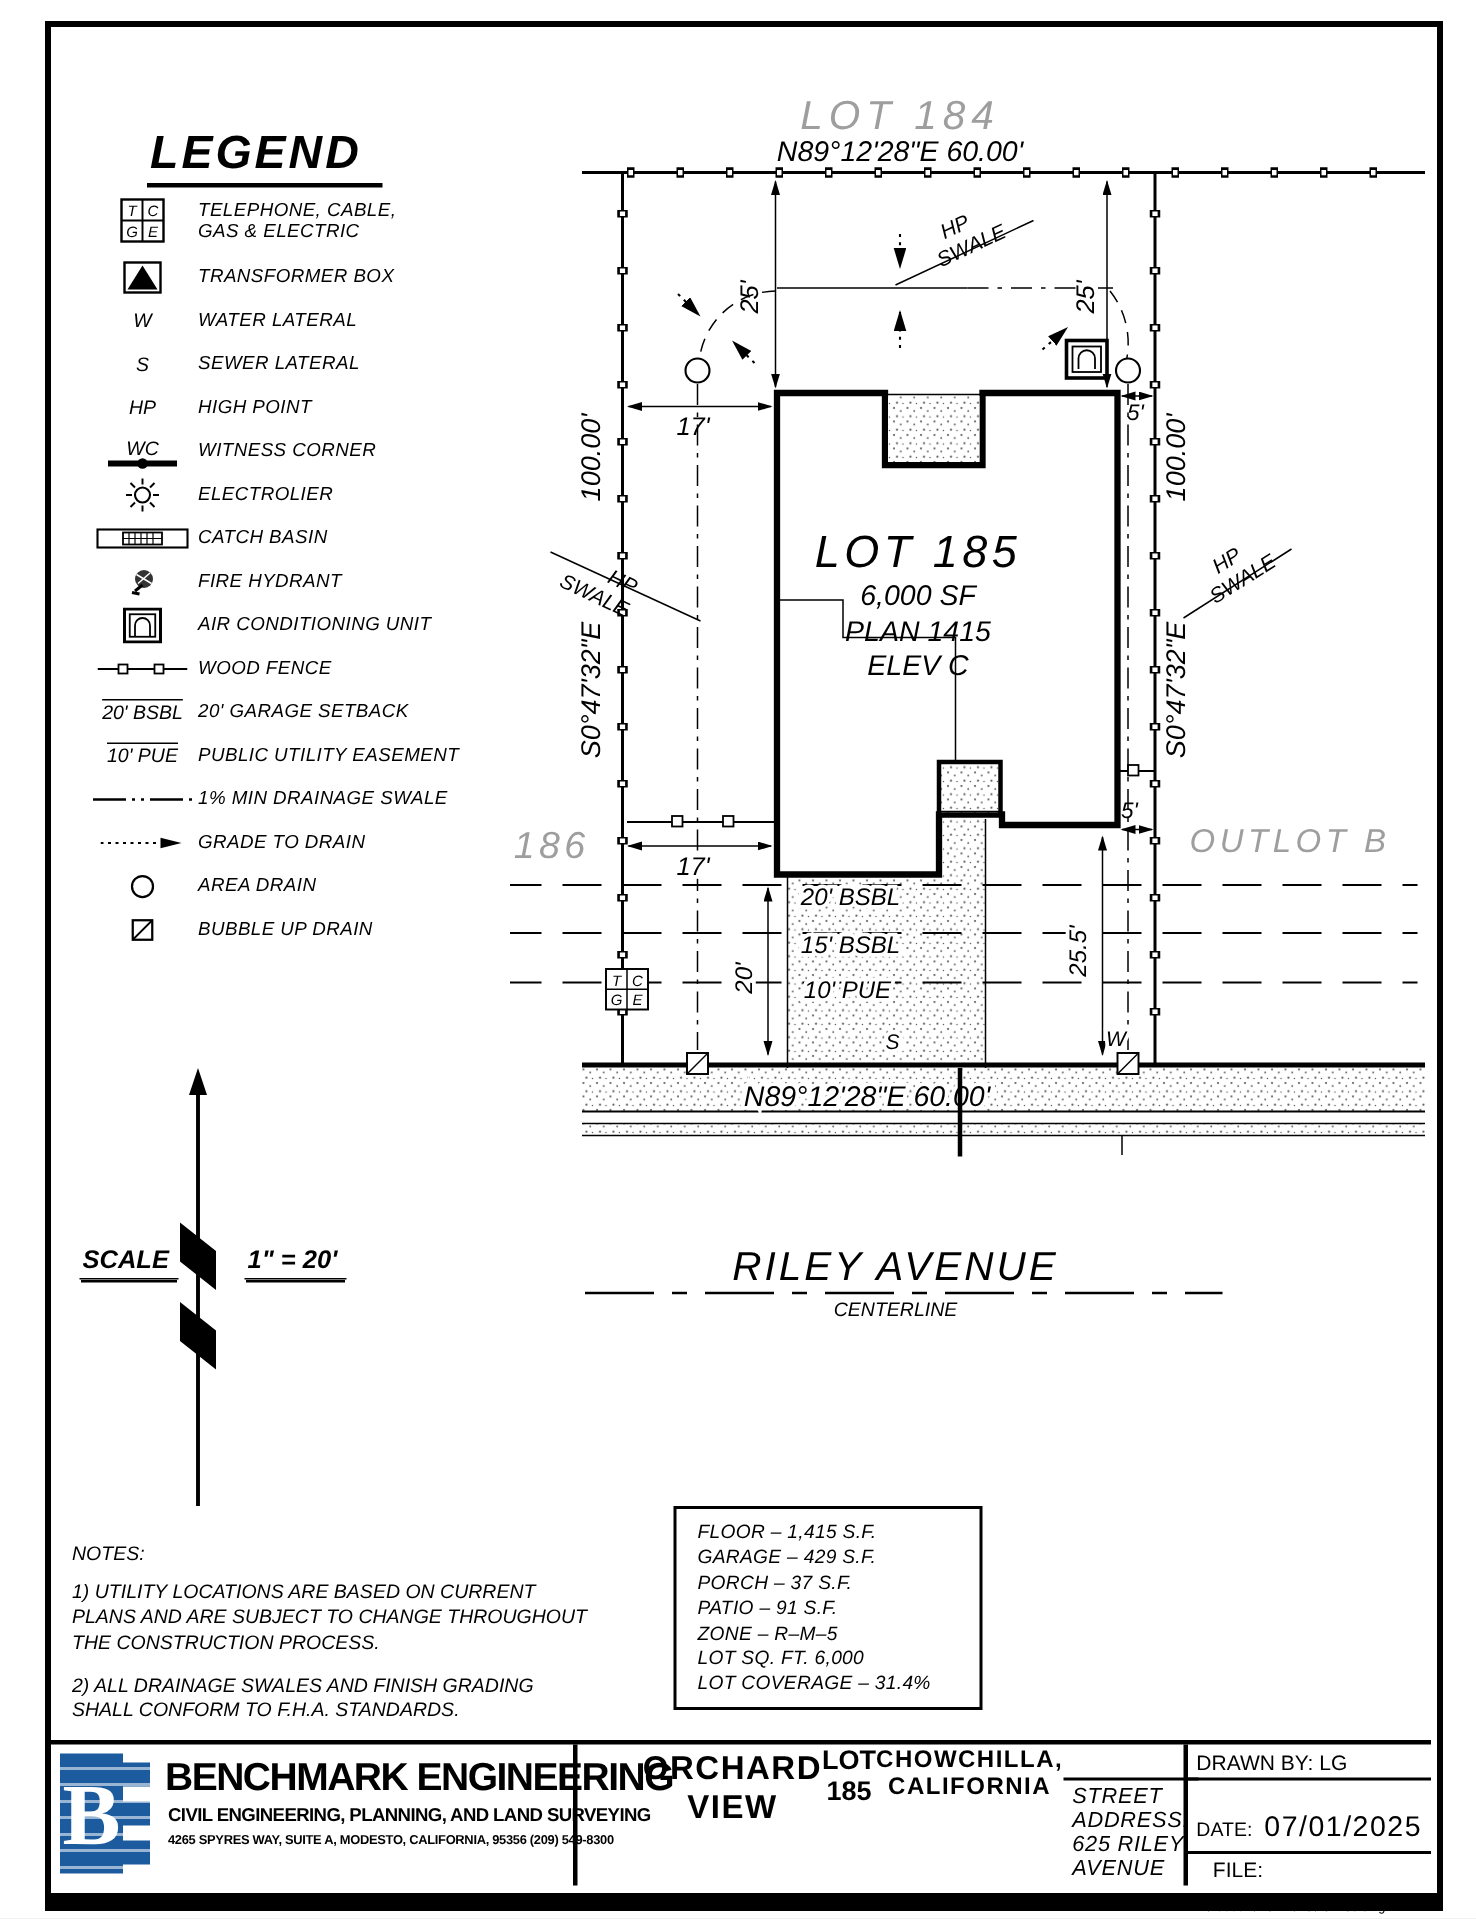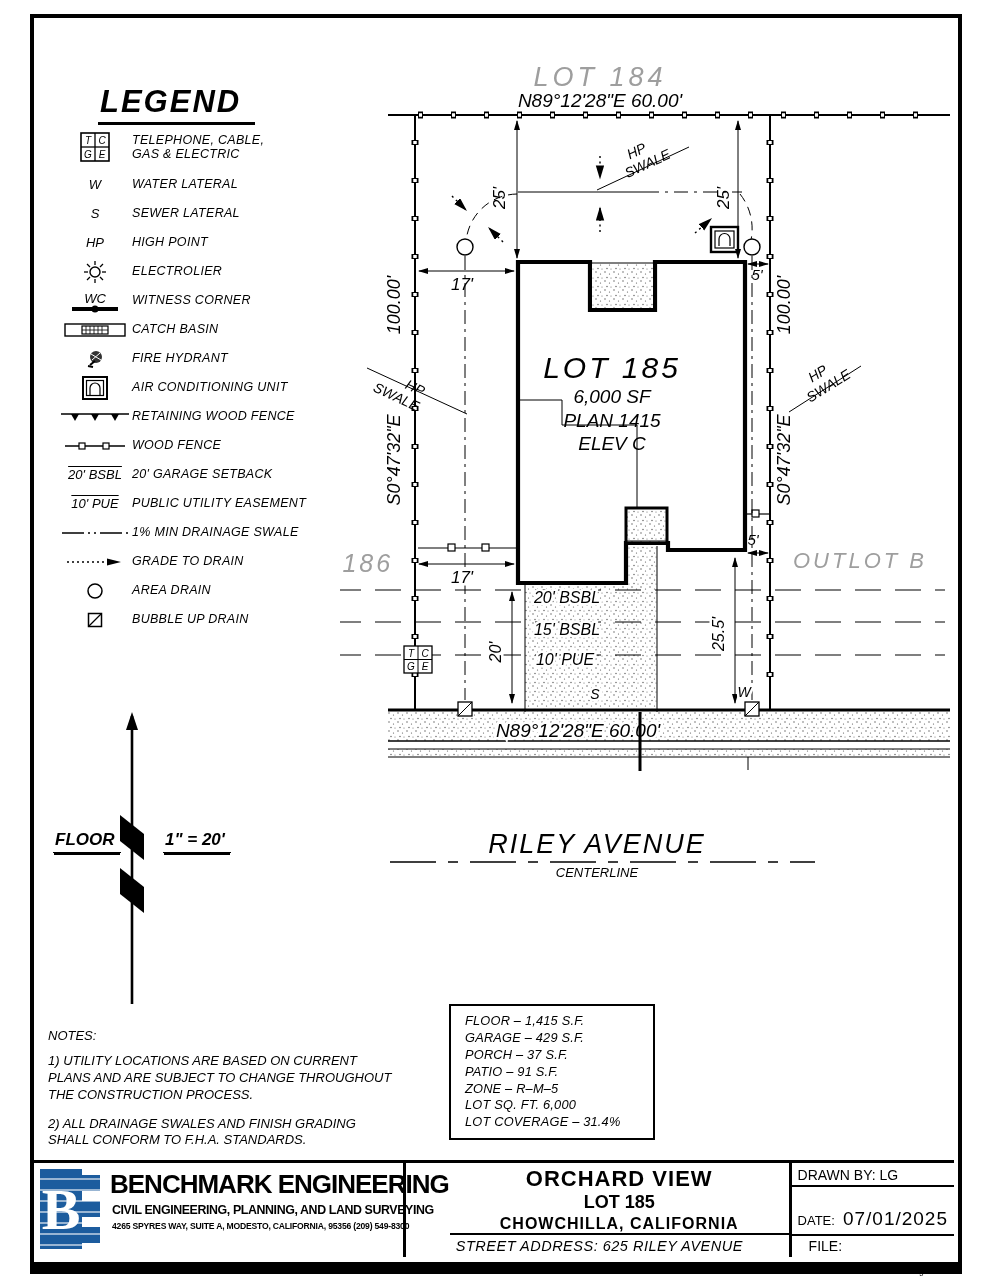--- a/index.html
+++ b/index.html
@@ -25,21 +25,21 @@
   
   #notes{left:48px;top:1028px;width:350px;font-size:13px;font-style:italic;line-height:1.3;}
   #notes .nt{margin-bottom:8px;}
   #notes .np{margin-bottom:12px;}
   
   #infobox{left:449px;top:1004px;width:176px;border:2px solid #000;padding:7px 12px 7px 14px;}
   #infobox div{font-size:12.8px;font-style:italic;line-height:1.32;letter-spacing:.2px;}
   
   #tblock{left:34px;top:1160px;width:920px;height:94px;border-top:3px solid #000;display:flex;}
   .tb-left{width:392px;border-right:3px solid #000;position:relative;}
-  .tb-center{width:360px;border-right:3px solid #000;position:relative;display:flex;flex-direction:column;padding-left:44px;}
+  .tb-center{width:360px;border-right:3px solid #000;position:relative;display:flex;flex-direction:row;padding-left:44px;}
   .tb-right{flex:1;position:relative;}
   #logo{position:absolute;left:6px;top:6px;width:62px;height:80px;display:flex;}
   #logo .lb{width:42px;height:80px;background:#1c5c9e;color:#fff;font-weight:bold;font-size:58px;display:flex;align-items:center;justify-content:center;font-family:"Liberation Serif",serif;}
   #logo .le{width:18px;height:80px;display:flex;flex-direction:column;justify-content:space-between;padding:6px 0;box-sizing:border-box;}
   #logo .le i{display:block;height:16px;background:#1c5c9e;}
   #logo:after{content:"";position:absolute;inset:0;background:repeating-linear-gradient(180deg,transparent 0 9px,rgba(255,255,255,.55) 9px 11px);pointer-events:none;}
   .tb-company{position:absolute;left:76px;top:6px;width:312px;font-size:26px;font-weight:bold;letter-spacing:-1px;white-space:nowrap;}
   .tb-tag{position:absolute;left:78px;top:40px;font-size:12.4px;font-weight:bold;white-space:nowrap;letter-spacing:-.4px;}
   .tb-addr{position:absolute;left:78px;top:58px;font-size:8.6px;font-weight:bold;white-space:nowrap;letter-spacing:-.2px;}
   .tb-proj{text-align:center;font-size:22px;font-weight:bold;letter-spacing:1px;margin-top:3px;}
@@ -74,34 +74,55 @@
             <text x="8" y="12" font-size="10" text-anchor="middle">T</text>
             <text x="22" y="12" font-size="10" text-anchor="middle">C</text>
             <text x="8" y="26" font-size="10" text-anchor="middle">G</text>
             <text x="22" y="26" font-size="10" text-anchor="middle">E</text>
           </svg>
       </span>
       <span class="llab">TELEPHONE, CABLE,
 GAS &amp; ELECTRIC</span>
     </div>
 
+    <div class="lrow">
+      <span class="lsym">
+        <svg width="26" height="22" viewBox="0 0 26 22">
+            <rect x="1" y="1" width="24" height="20" fill="none" stroke="#000" stroke-width="1.6"></rect>
+            <polygon points="13,3 23,19 3,19" fill="#000"></polygon>
+          </svg>
+      </span>
+      <span class="llab">TRANSFORMER BOX</span>
+    </div>
 
     <div class="lrow">
       <span class="lsym symtxt">W</span>
       <span class="llab">WATER LATERAL</span>
     </div>
 
     <div class="lrow">
       <span class="lsym symtxt">S</span>
       <span class="llab">SEWER LATERAL</span>
     </div>
 
     <div class="lrow">
       <span class="lsym symtxt">HP</span>
       <span class="llab">HIGH POINT</span>
+    </div>
+
+    <div class="lrow">
+      <span class="lsym">
+        <div class="wc-sym">
+            <span class="symtxt">WC</span>
+            <div class="wc-line">
+              <i class="wc-dot"></i>
+            </div>
+          </div>
+      </span>
+      <span class="llab">WITNESS CORNER</span>
     </div>
 
     <div class="lrow">
       <span class="lsym">
         <svg width="26" height="26" viewBox="0 0 26 26">
             <circle cx="13" cy="13" r="5" fill="none" stroke="#000" stroke-width="1.4"></circle>
             <g stroke="#000" stroke-width="1.3">
               <line x1="13" y1="2" x2="13" y2="6"></line>
               <line x1="13" y1="20" x2="13" y2="24"></line>
               <line x1="2" y1="13" x2="6" y2="13"></line>
@@ -111,32 +132,20 @@
               <line x1="5" y1="21" x2="8" y2="18"></line>
               <line x1="18" y1="8" x2="21" y2="5"></line>
             </g>
           </svg>
       </span>
       <span class="llab">ELECTROLIER</span>
     </div>
 
     <div class="lrow">
       <span class="lsym">
-        <div class="wc-sym">
-            <span class="symtxt">WC</span>
-            <div class="wc-line">
-              <i class="wc-dot"></i>
-            </div>
-          </div>
-      </span>
-      <span class="llab">WITNESS CORNER</span>
-    </div>
-
-    <div class="lrow">
-      <span class="lsym">
         <svg width="62" height="16" viewBox="0 0 62 16">
             <rect x="1" y="2" width="60" height="12" fill="none" stroke="#000" stroke-width="1.4"></rect>
             <rect x="18" y="4" width="26" height="8" fill="none" stroke="#000" stroke-width="1.2"></rect>
             <g stroke="#000" stroke-width=".8">
               <line x1="22" y1="4" x2="22" y2="12"></line>
               <line x1="26" y1="4" x2="26" y2="12"></line>
               <line x1="30" y1="4" x2="30" y2="12"></line>
               <line x1="34" y1="4" x2="34" y2="12"></line>
               <line x1="38" y1="4" x2="38" y2="12"></line>
               <line x1="18" y1="8" x2="44" y2="8"></line>
@@ -165,31 +174,20 @@
       <span class="lsym">
         <svg width="26" height="24" viewBox="0 0 26 24">
             <rect x="1" y="1" width="24" height="22" fill="none" stroke="#000" stroke-width="2"></rect>
             <rect x="4.5" y="4.5" width="17" height="15" fill="none" stroke="#000" stroke-width="1.2"></rect>
             <path d="M8,19 V12 A5,5 0 0 1 18,12 V19" fill="none" stroke="#000" stroke-width="1.2"></path>
           </svg>
       </span>
       <span class="llab">AIR CONDITIONING UNIT</span>
     </div>
 
-    <div class="lrow">
-      <span class="lsym">
-        <svg width="68" height="14" viewBox="0 0 68 14">
-            <line x1="0" y1="4" x2="68" y2="4" stroke="#000" stroke-width="1.6"></line>
-            <polygon points="10,4 18,4 14,11" fill="#000"></polygon>
-            <polygon points="30,4 38,4 34,11" fill="#000"></polygon>
-            <polygon points="50,4 58,4 54,11" fill="#000"></polygon>
-          </svg>
-      </span>
-      <span class="llab">RETAINING WOOD FENCE</span>
-    </div>
 
     <div class="lrow">
       <span class="lsym">
         <svg width="60" height="10" viewBox="0 0 60 10">
             <line x1="0" y1="5" x2="60" y2="5" stroke="#000" stroke-width="1.4"></line>
             <rect x="14" y="2" width="6" height="6" fill="#fff" stroke="#000" stroke-width="1.2"></rect>
             <rect x="38" y="2" width="6" height="6" fill="#fff" stroke="#000" stroke-width="1.2"></rect>
           </svg>
       </span>
       <span class="llab">WOOD FENCE</span>
@@ -421,21 +419,21 @@
     <line x1="640" y1="712" x2="640" y2="771" stroke="#000" stroke-width="3"></line>
     <line x1="748" y1="757" x2="748" y2="770" stroke="#000" stroke-width="1"></line>
 
     <g>
       <line x1="390" y1="862" x2="815" y2="862" stroke="#000" stroke-width="1.6" stroke-dasharray="46 12 10 12"></line>
       <text x="597" y="853" font-size="27" text-anchor="middle" letter-spacing="2" class="halo">RILEY AVENUE</text>
       <text x="597" y="877" font-size="13" text-anchor="middle" fill="#666">CENTERLINE</text>
     </g>
   </svg>
 
-  <div class="abs scale-txt" style="left:53px;top:830px">FLOOR</div>
+  <div class="abs scale-txt" style="left:53px;top:830px">SCALE</div>
   <div class="abs scale-txt" style="left:163px;top:830px">1" = 20'</div>
   <svg class="abs" style="left:110px;top:712px" width="44" height="295" viewBox="0 0 44 295">
     <line x1="22" y1="4" x2="22" y2="292" stroke="#000" stroke-width="2.6"></line>
     <polygon points="22,0 16,18 28,18" fill="#000"></polygon>
     <polygon points="10,103 34,122 34,148 10,129" fill="#000"></polygon>
     <polygon points="10,156 34,175 34,201 10,182" fill="#000"></polygon>
   </svg>
 
   <div class="abs" id="notes">
     <div class="nt">NOTES:</div>

